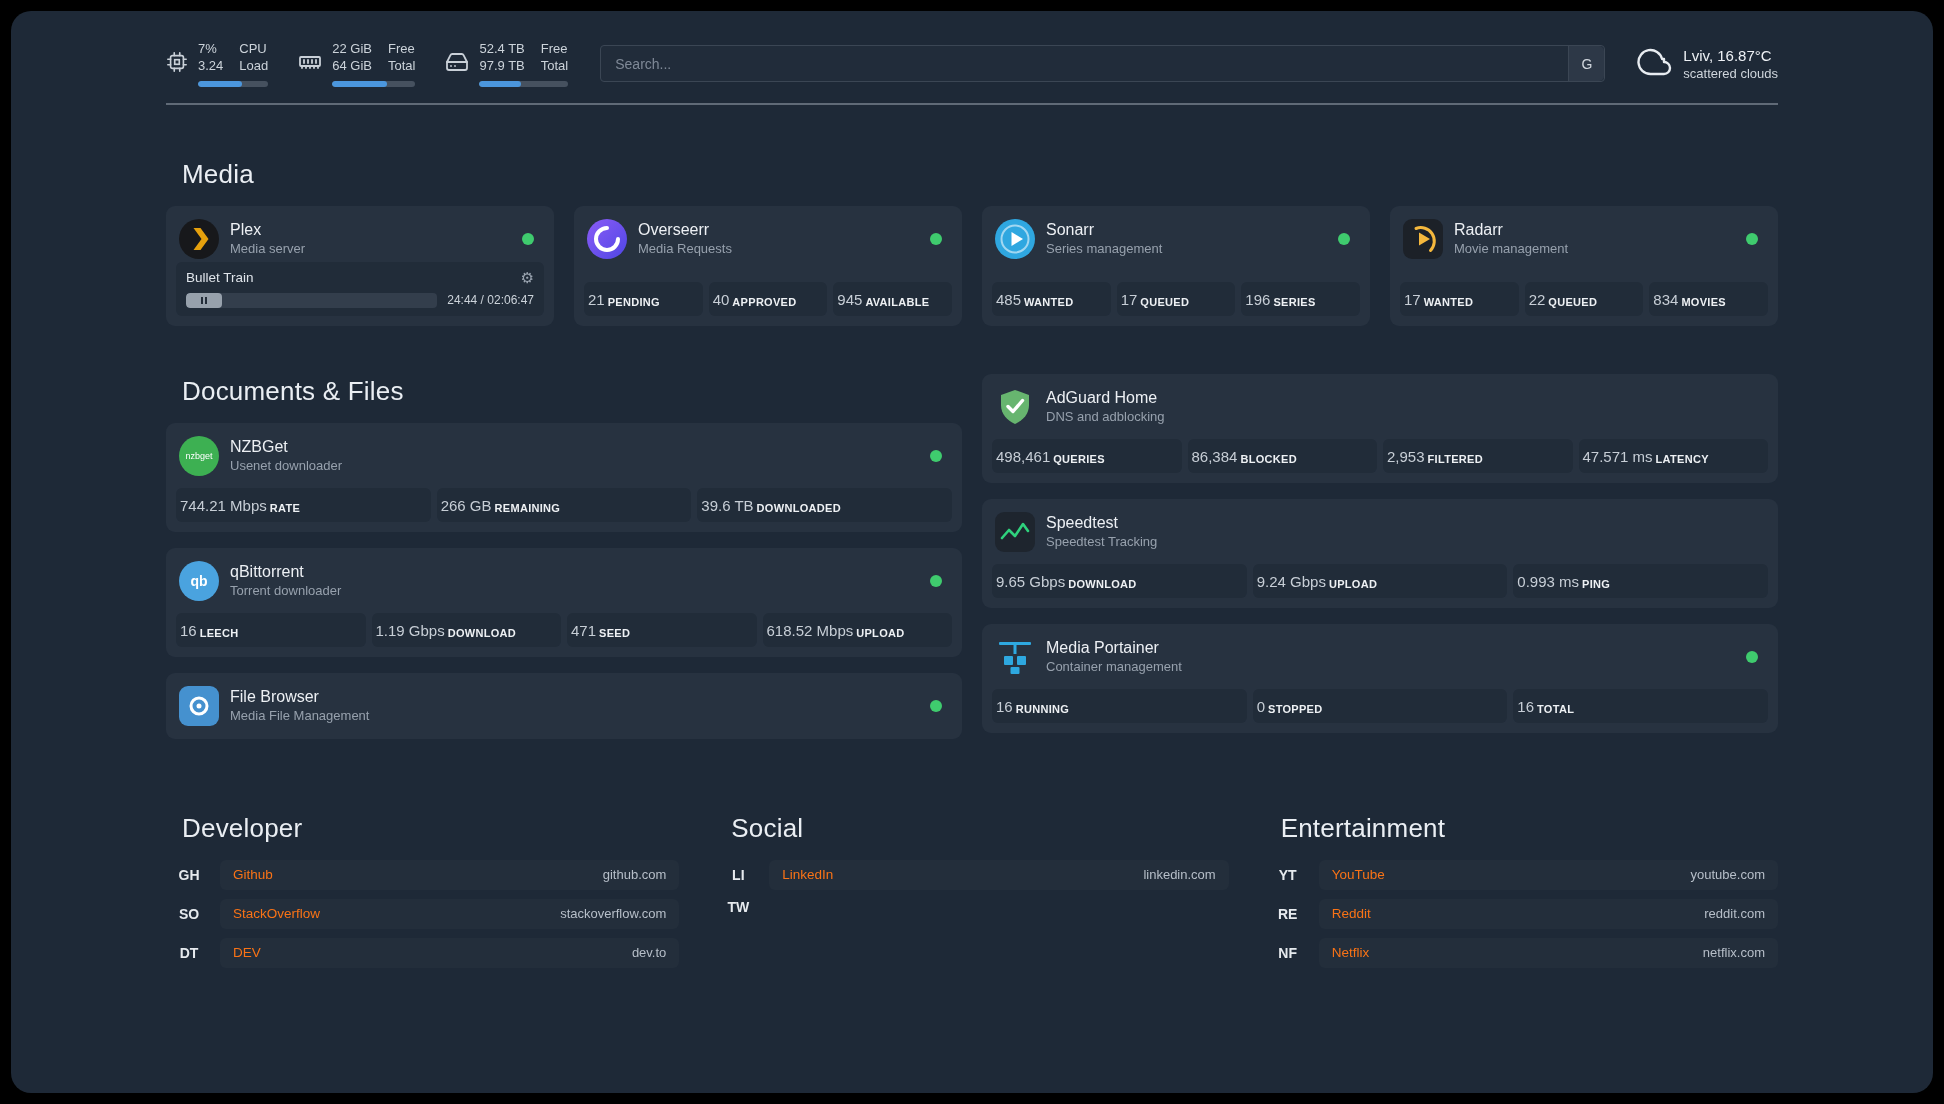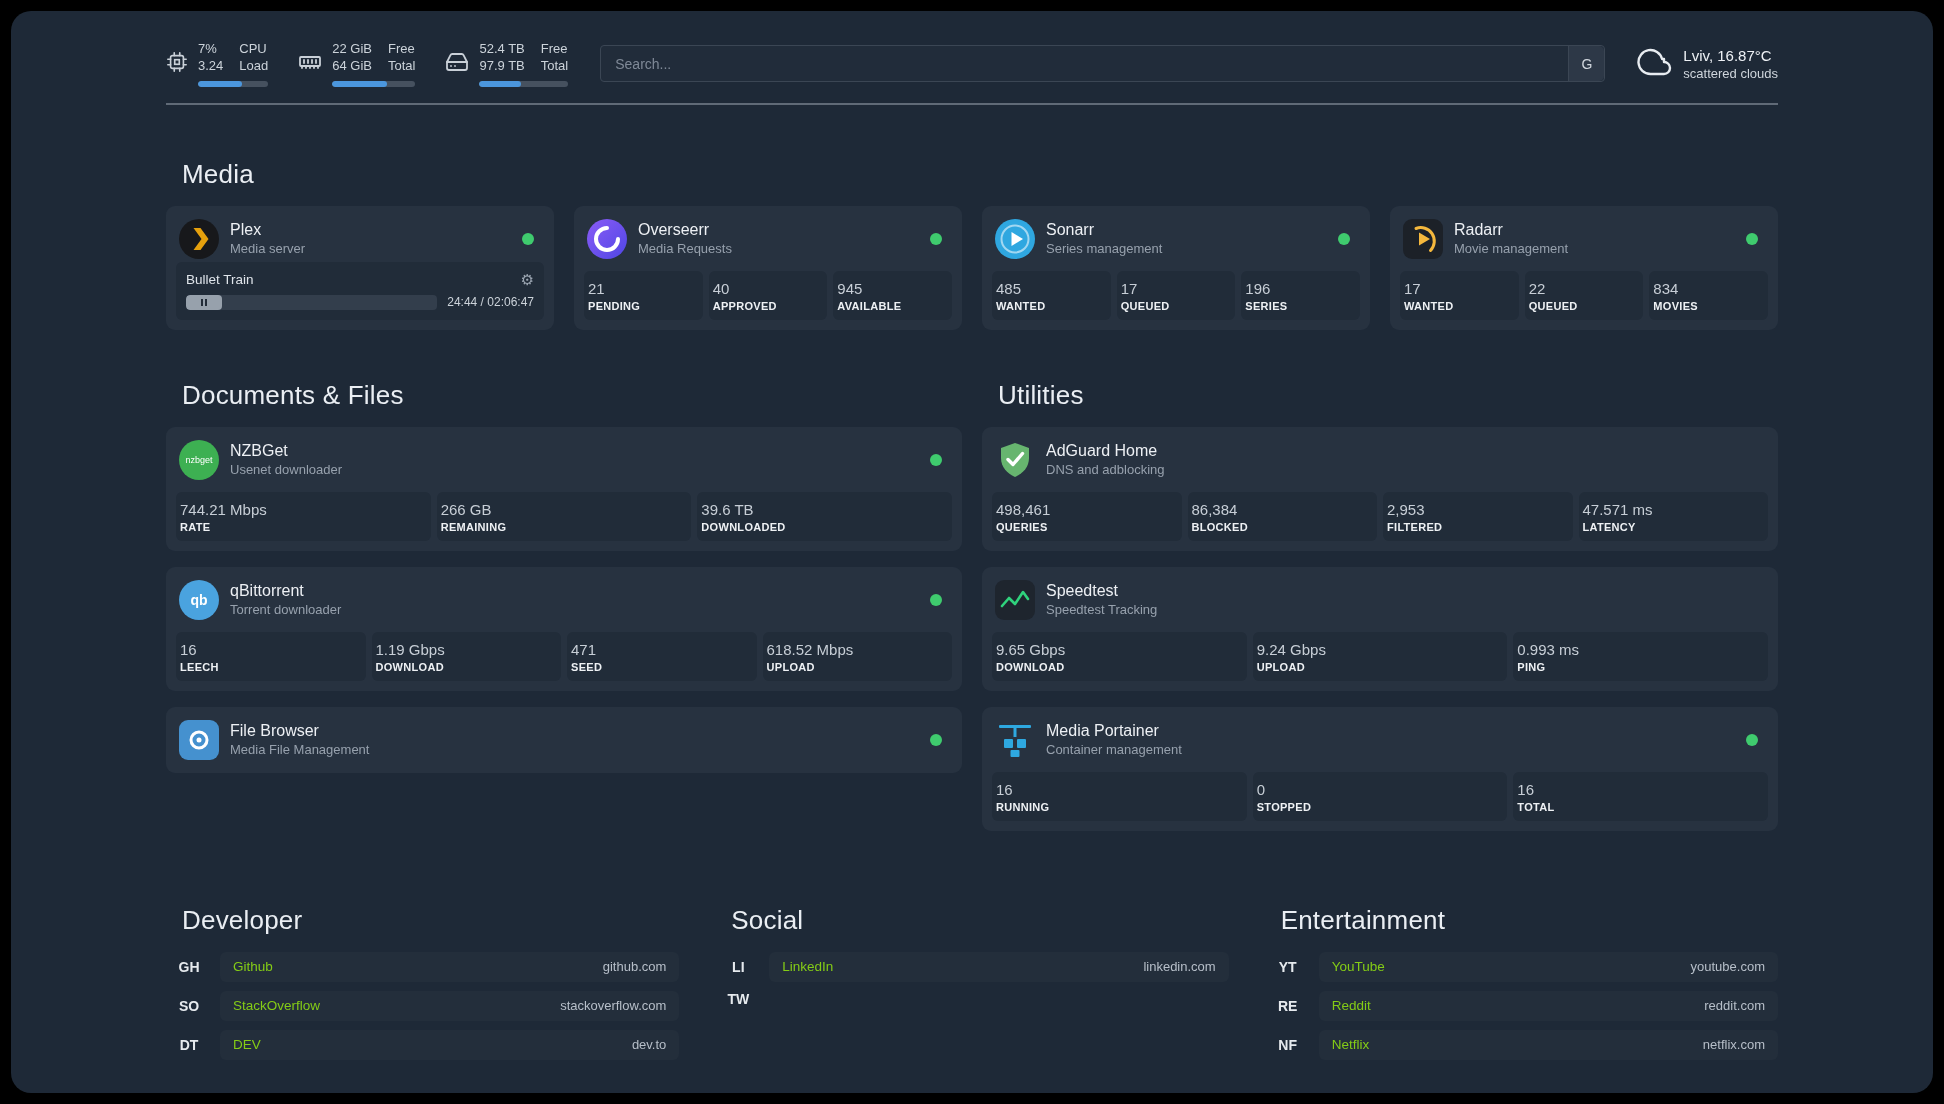--- a/index.html
+++ b/index.html
@@ -36,42 +36,42 @@
 
   
   .card{background:#273240;border-radius:9px;padding:10px;display:flex;flex-direction:column;cursor:pointer}
   .card-head{display:flex;align-items:center;gap:11px;padding:3px 5px 3px 3px}
   .app-icon{flex:none;width:40px;height:40px;display:block}
   .app-meta{flex:1;display:flex;flex-direction:column;gap:2px}
   .app-name{font-size:16px;color:#edf0f4}
   .app-sub{font-size:13px;color:#97a1ad}
   .dot{width:12px;height:12px;border-radius:50%;background:#3fcb6e;flex:none;margin-right:5px}
   .stats{display:flex;gap:6px;margin-top:auto;padding-top:9px}
-  .stat{flex:1;background:#212c39;border-radius:6px;padding:9px 4px 8px;display:flex;flex-direction:column;align-items:flex-start;gap:3px}
+  .stat{flex:1;background:#212c39;border-radius:6px;padding:9px 4px 8px;display:flex;align-items:flex-end;gap:3px}
   .stat-value{font-size:15px;color:#c7ced6}
   .stat-label{font-size:11px;font-weight:bold;color:#eef1f4;letter-spacing:.3px}
 
   
   .player{background:#212c39;border-radius:6px;padding:8px 10px;display:flex;flex-direction:column;gap:8px;flex:1;justify-content:center}
   .player-top{display:flex;align-items:center;justify-content:space-between}
   .ptitle{font-size:13.5px;color:#dfe4ea}
   .gear{font-size:15px;color:#9aa4b0;cursor:pointer;line-height:1}
   .player-bottom{display:flex;align-items:center;gap:10px}
   .pbar{flex:1;height:15px;border-radius:4px;background:#333e4c;position:relative;overflow:hidden}
   .pfill{position:absolute;left:0;top:0;bottom:0;width:36px;background:#97a1ac;border-radius:4px;display:flex;align-items:center;justify-content:center;gap:2px;cursor:pointer}
   .pfill i{width:2px;height:7px;background:#222c38;display:block}
   .ptime{font-size:12px;color:#ccd3da;white-space:nowrap}
 
   
   .links-grid{display:grid;grid-template-columns:repeat(3,1fr);gap:36px;margin-top:58px;padding-bottom:46px;align-items:start}
   .link-rows{display:flex;flex-direction:column;gap:9px;}
   .link-row{display:flex;align-items:center;gap:8px;cursor:pointer}
   .link-abbr{width:46px;text-align:center;font-size:14px;font-weight:bold;color:#e6eaee;flex:none}
   .link-pill{flex:1;height:30px;background:#232e3b;border-radius:6px;display:flex;align-items:center;justify-content:space-between;padding:0 13px}
-  .link-name{font-size:13.5px;color:#84cc16}
+  .link-name{font-size:13.5px;color:#f97316}
   .link-url{font-size:13px;color:#b7bfc9}
 </style>
 </head>
 <body>
 
 <div class="frame">
   <div class="content">
 
     <header class="topbar">
       <div class="metrics">
@@ -388,21 +388,20 @@
                 <div class="app-sub">Media File Management</div>
               </div>
               <span class="dot"></span>
             </div>
           </div>
 
         </div>
       </div>
 
       <div class="col">
-        <h2 class="section-title">Utilities</h2>
         <div class="col-stack">
 
           <div class="card">
             <div class="card-head">
               <span class="app-icon">
                 <svg width="40" height="40" viewBox="0 0 40 40">
                   <path d="M20 3l14 5v10c0 9-6 15.5-14 19C12 33.5 6 27 6 18V8z" fill="#67b56f"></path>
                   <path d="M13 19.5l5 5 9.5-11" fill="none" stroke="#fff" stroke-width="3.4" stroke-linecap="round" stroke-linejoin="round"></path>
                 </svg>
               </span>

